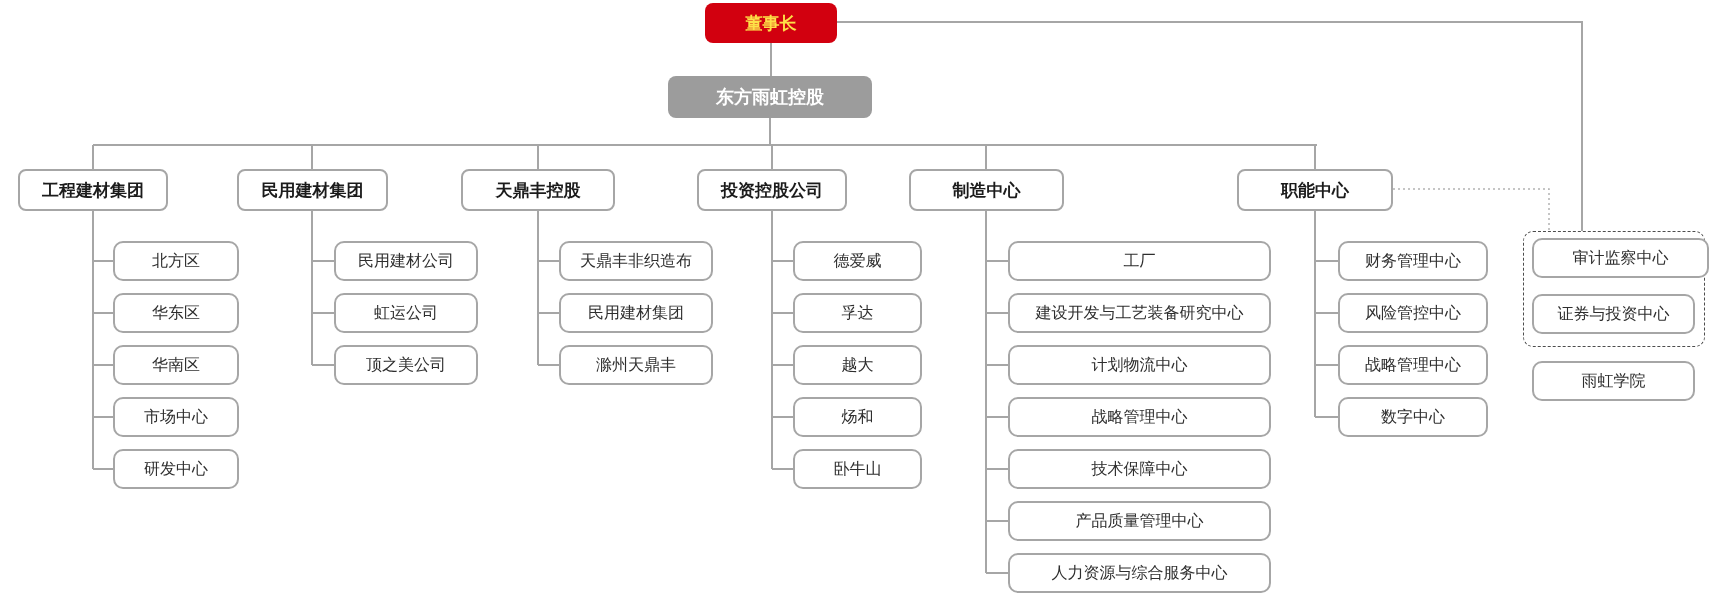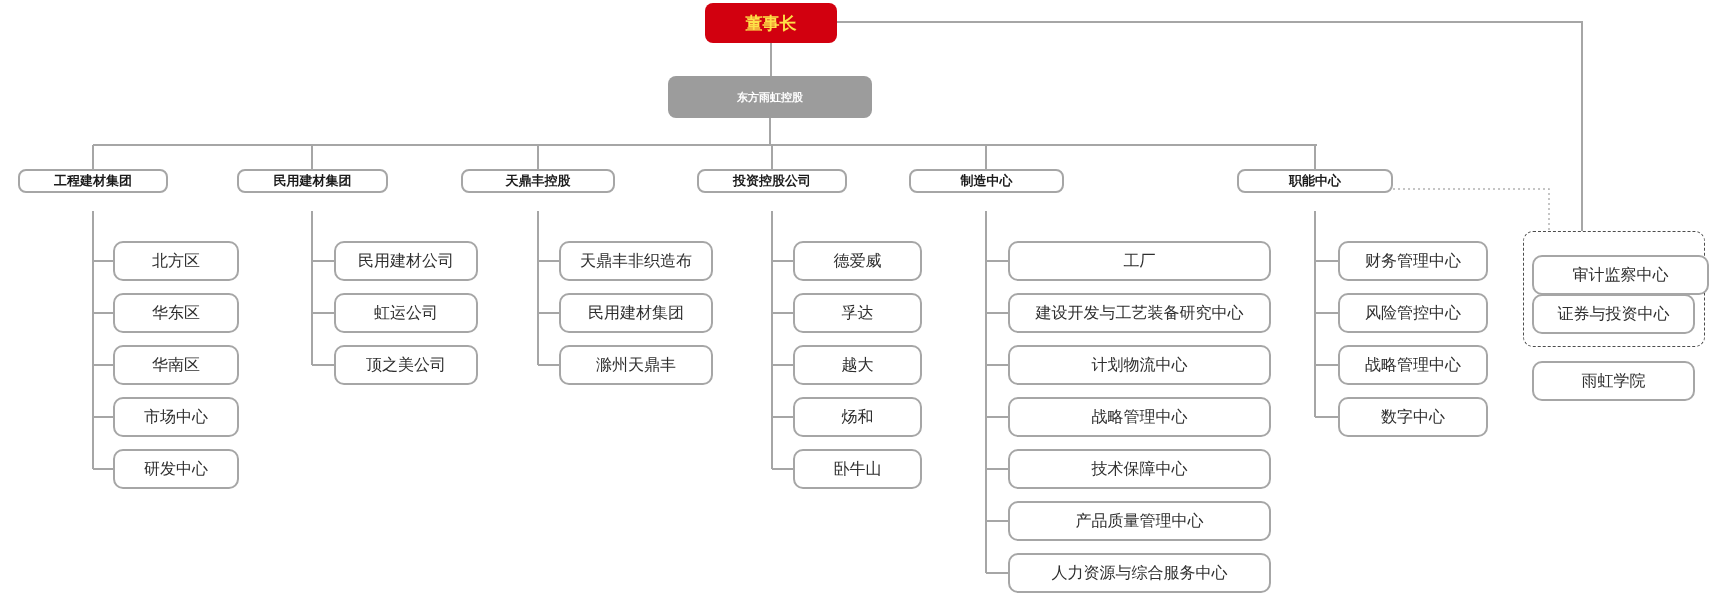--- a/index.html
+++ b/index.html
@@ -6,23 +6,23 @@
   .canvas{
     position:relative;width:1720px;height:596px;background:#fff;overflow:hidden;
     font-family:"Liberation Sans","DejaVu Sans",sans-serif;
   }
   .lines{position:absolute;left:0;top:0;pointer-events:none;}
   .node{
     position:absolute;box-sizing:border-box;display:flex;align-items:center;justify-content:center;
     background:#fff;border:2px solid var(--line,#a6a6a6);border-radius:10px;
     font-size:16px;color:#2e2e2e;white-space:nowrap;height:40px;
   }
-  .parent{height:24px;border-radius:8px;font-weight:bold;font-size:13px;color:#1b1b1b;}
+  .parent{height:42px;border-radius:8px;font-weight:bold;font-size:17px;color:#1b1b1b;}
   .root{background:var(--red,#d2000f);border:none;color:#fde047;font-weight:bold;font-size:17px;border-radius:8px;height:40px;}
-  .holding{background:var(--gray,#9c9c9c);border:none;color:#fff;font-weight:bold;font-size:11px;border-radius:8px;height:42px;}
+  .holding{background:var(--gray,#9c9c9c);border:none;color:#fff;font-weight:bold;font-size:18px;border-radius:8px;height:42px;}
   .group-dashed{position:absolute;box-sizing:border-box;border:1.5px dashed #4d4d4d;border-radius:10px;background:transparent;}
 </style>
 </head>
 <body>
 
 <div class="canvas">
 
   <svg class="lines" width="1720" height="596" viewBox="0 0 1720 596">
     <g fill="none" stroke="#a6a6a6" stroke-width="2" shape-rendering="crispEdges">
 
@@ -89,17 +89,17 @@
   <div class="node" style="left:1008px;top:449px;width:263px">技术保障中心</div>
   <div class="node" style="left:1008px;top:501px;width:263px">产品质量管理中心</div>
   <div class="node" style="left:1008px;top:553px;width:263px">人力资源与综合服务中心</div>
 
   <div class="node" style="left:1338px;top:241px;width:150px">财务管理中心</div>
   <div class="node" style="left:1338px;top:293px;width:150px">风险管控中心</div>
   <div class="node" style="left:1338px;top:345px;width:150px">战略管理中心</div>
   <div class="node" style="left:1338px;top:397px;width:150px">数字中心</div>
 
   <div class="group-dashed" style="left:1523px;top:231px;width:182px;height:116px"></div>
-  <div class="node" style="left:1532px;top:255px;width:177px">审计监察中心</div>
+  <div class="node" style="left:1532px;top:238px;width:177px">审计监察中心</div>
   <div class="node" style="left:1532px;top:294px;width:163px">证券与投资中心</div>
   <div class="node" style="left:1532px;top:361px;width:163px">雨虹学院</div>
 
 </div>
 
 </body></html>

